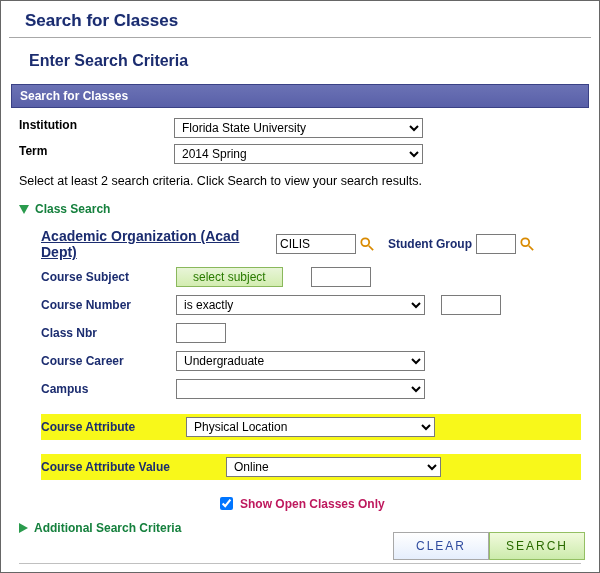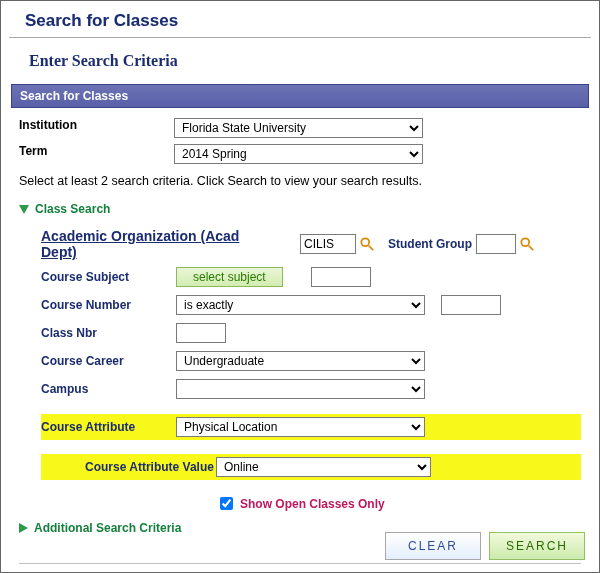--- a/index.html
+++ b/index.html
@@ -24,21 +24,20 @@
     text-shadow: 0 0 1px #c7d4ed;
     padding: 10px 0 6px 16px;
     border-bottom: 1px solid #a8a8a8;
     margin: 0 8px 0 8px;
   }
   .subtitle {
     color: #1b2c6f;
     font-size: 16px;
     font-weight: bold;
     padding: 14px 0 8px 28px;
-    font-family: Liberation Serif, serif;
   }
   .bar {
     margin: 6px 10px 0 10px;
     background: linear-gradient(#6b72b5, #5960a8);
     color: #fff;
     font-size: 12px;
     font-weight: bold;
     padding: 4px 8px;
     border: 1px solid #3a4185;
   }
@@ -112,23 +111,22 @@
   }
   .flabel-long {
     color: #1b2c6f;
     font-weight: bold;
     font-size: 14px;
     width: 235px;
     flex-shrink: 0;
     text-decoration: underline;
   }
   .ac-input {
-    width: 56px;
+    width: 80px;
     margin-right: 4px;
-    margin-left: 24px;
   }
   .magnify {
     width: 14px; height: 14px;
     fill: none;
     stroke: #d98a00;
     stroke-width: 2;
     cursor: pointer;
     margin-right: 14px;
   }
   .sg-input {
@@ -141,38 +139,38 @@
     color: #2a7a00;
     font-size: 12px;
     padding: 2px 16px;
     cursor: pointer;
     margin-right: 28px;
   }
   .highlight {
     background: #f8f81a;
     padding: 3px 0 3px 0;
     margin: 14px 0;
+    gap: 10px;
   }
   .show-open {
     display: flex;
     align-items: center;
     margin: 8px 0 8px 175px;
   }
   .show-open label {
     color: #be185d;
     font-weight: bold;
     font-size: 12px;
     margin-left: 4px;
   }
   .button-bar {
     position: absolute;
     right: 14px;
     bottom: 12px;
     display: flex;
-    gap: 8px;
   }
   .action-btn {
     font-family: inherit;
     font-size: 12px;
     letter-spacing: 2px;
     text-transform: uppercase;
     border: 1px solid #a8a8a8;
     padding: 6px 0;
     width: 96px;
     cursor: pointer;
@@ -276,21 +274,21 @@
       </div>
 
       <div class="frow highlight">
         <div class="flabel">Course Attribute</div>
         <select>
           <option>Physical Location</option>
         </select>
       </div>
 
       <div class="frow highlight">
-        <div class="flabel" style="width:175px;padding-left:44px;">Course Attribute Value</div>
+        <div class="flabel" style="width:175px;">Course Attribute Value</div>
         <select style="width:215px;">
           <option>Online</option>
         </select>
       </div>
 
       <div class="show-open">
         <input type="checkbox" checked="" style="">
         <label>Show Open Classes Only</label>
       </div>
 

